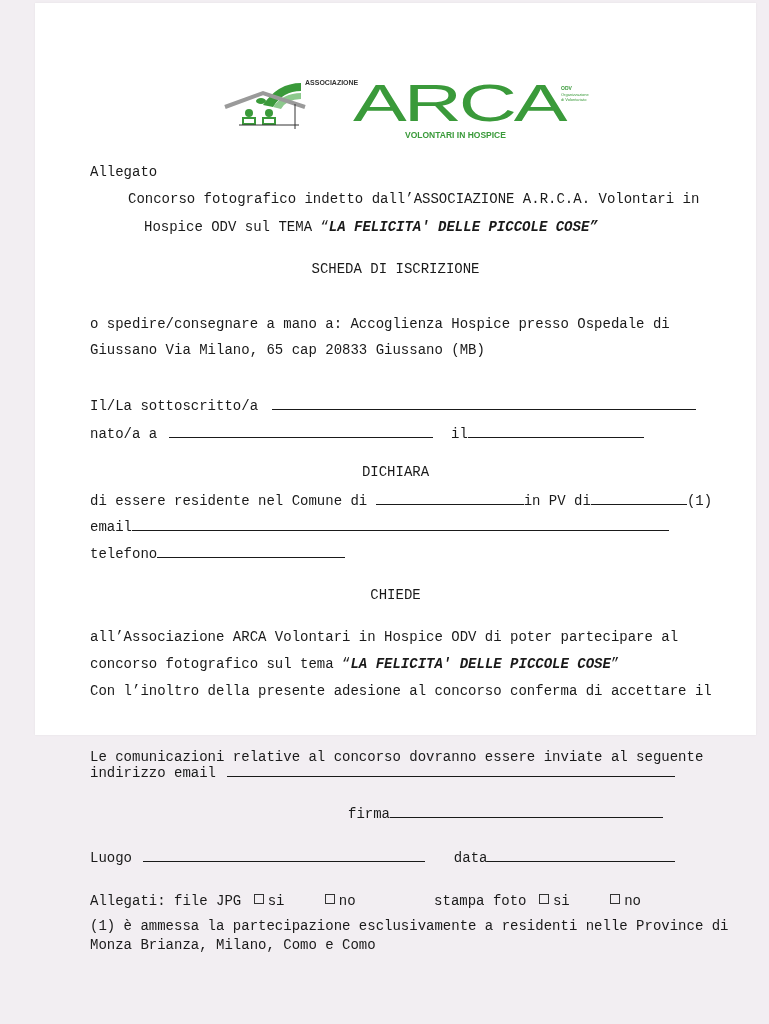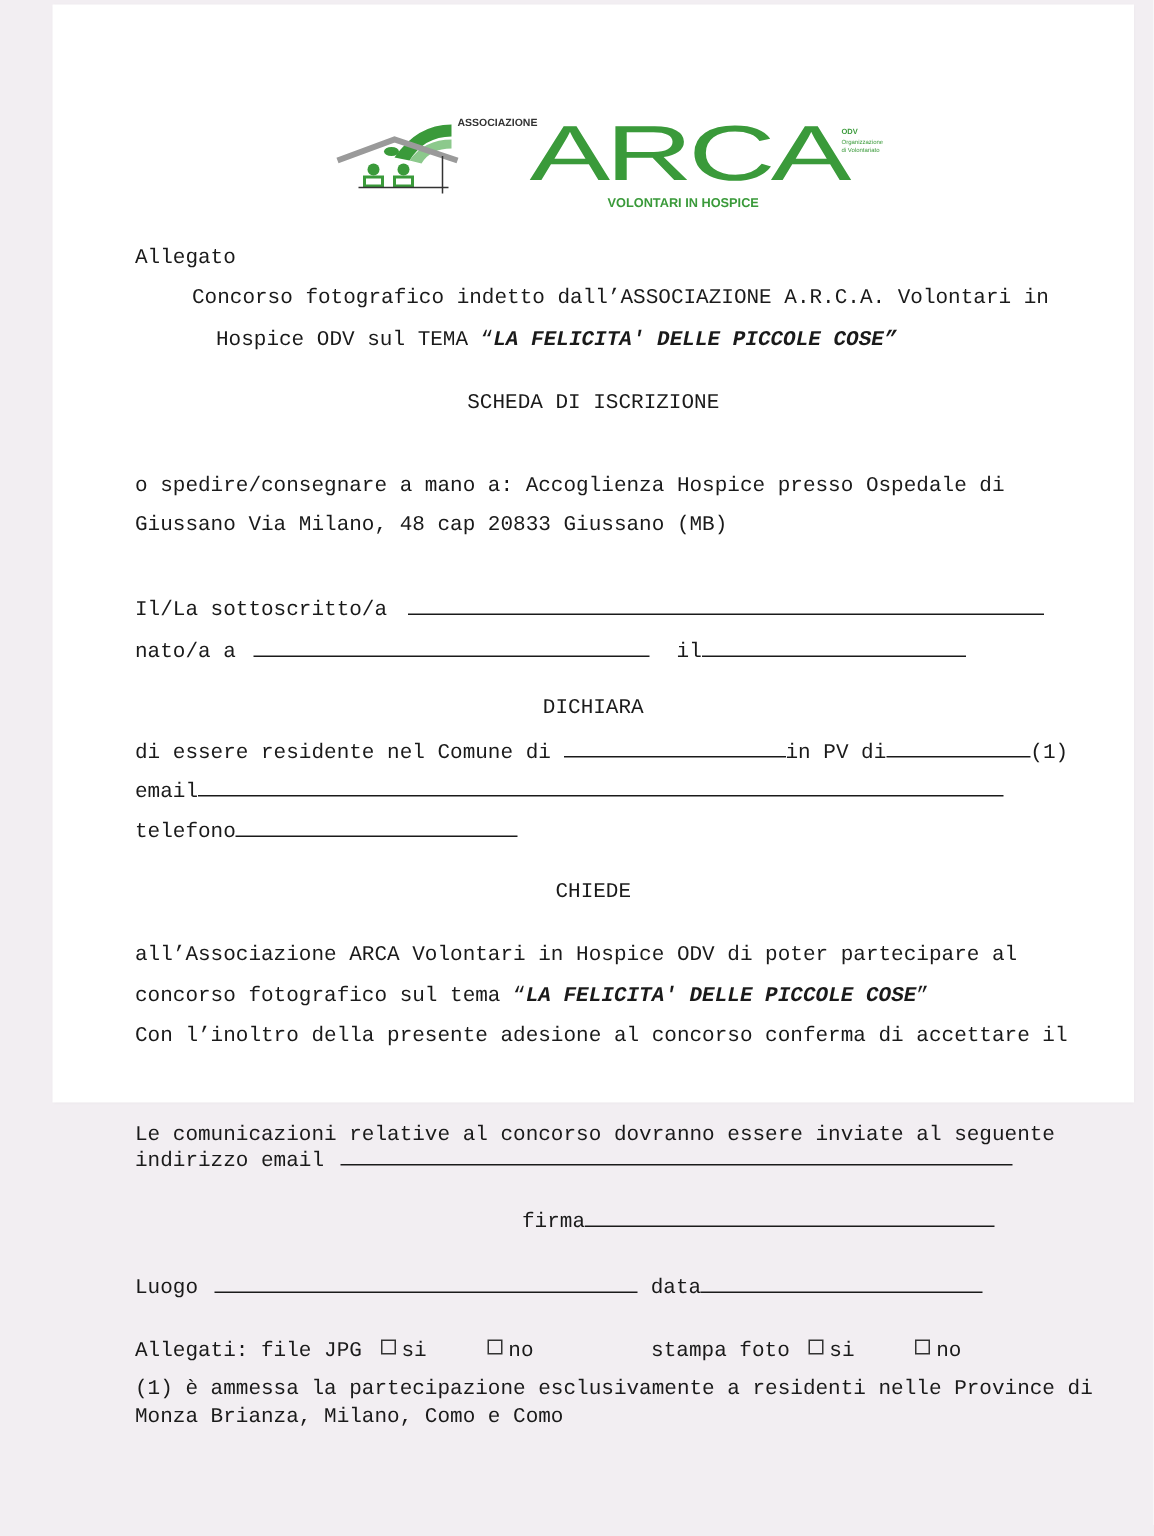--- a/index.html
+++ b/index.html
@@ -77,21 +77,21 @@
   </div>
 
   <div class="line" style="left:55px;top:159px;">Allegato</div>
   <div class="line" style="left:93px;top:186px;">Concorso fotografico indetto dall’ASSOCIAZIONE A.R.C.A. Volontari in</div>
   <div class="line" style="left:109px;top:214px;">
     <span>Hospice ODV sul TEMA “</span><span class="bi">LA FELICITA' DELLE PICCOLE COSE</span><span class="bi">”</span>
   </div>
 
   <div class="line center" style="top:256px;">SCHEDA DI ISCRIZIONE</div>
   <div class="line" style="left:55px;top:311px;">o spedire/consegnare a mano a: Accoglienza Hospice presso Ospedale di</div>
-  <div class="line" style="left:55px;top:337px;">Giussano Via Milano, 48 cap 20833 Giussano (MB)</div>
+  <div class="line" style="left:55px;top:337px;">Giussano Via Milano, 65 cap 20833 Giussano (MB)</div>
 
   <div class="line" style="left:55px;top:392px;">
     <span>Il/La sottoscritto/a</span>
     <span class="blank" style="width:424px;margin-left:6px;"></span>
   </div>
   <div class="line" style="left:55px;top:420px;">
     <span>nato/a a</span>
     <span class="blank" style="width:264px;margin-left:3px;"></span>
     <span style="margin-left:10px;">il</span><span class="blank" style="width:176px;"></span>
   </div>
@@ -120,21 +120,21 @@
     <span>indirizzo email</span>
     <span class="blank" style="width:448px;margin-left:3px;"></span>
   </div>
 
   <div class="line" style="left:313px;top:800px;">
     <span>firma</span><span class="blank" style="width:273px;"></span>
   </div>
   <div class="line" style="left:55px;top:844px;">
     <span>Luogo</span>
     <span class="blank" style="width:282px;margin-left:3px;"></span>
-    <span style="margin-left:0;">data</span><span class="blank" style="width:188px;"></span>
+    <span style="margin-left:20px;">data</span><span class="blank" style="width:188px;"></span>
   </div>
 
   <div class="line" style="left:55px;top:888px;">
     <span>Allegati: file JPG</span>
     <span style="margin-left:4px;"><span class="box"></span><span>si</span></span>
     <span style="margin-left:32px;"><span class="box"></span><span>no</span></span>
     <span style="margin-left:70px;">stampa foto</span>
     <span style="margin-left:4px;"><span class="box"></span><span>si</span></span>
     <span style="margin-left:32px;"><span class="box"></span><span>no</span></span>
   </div>

